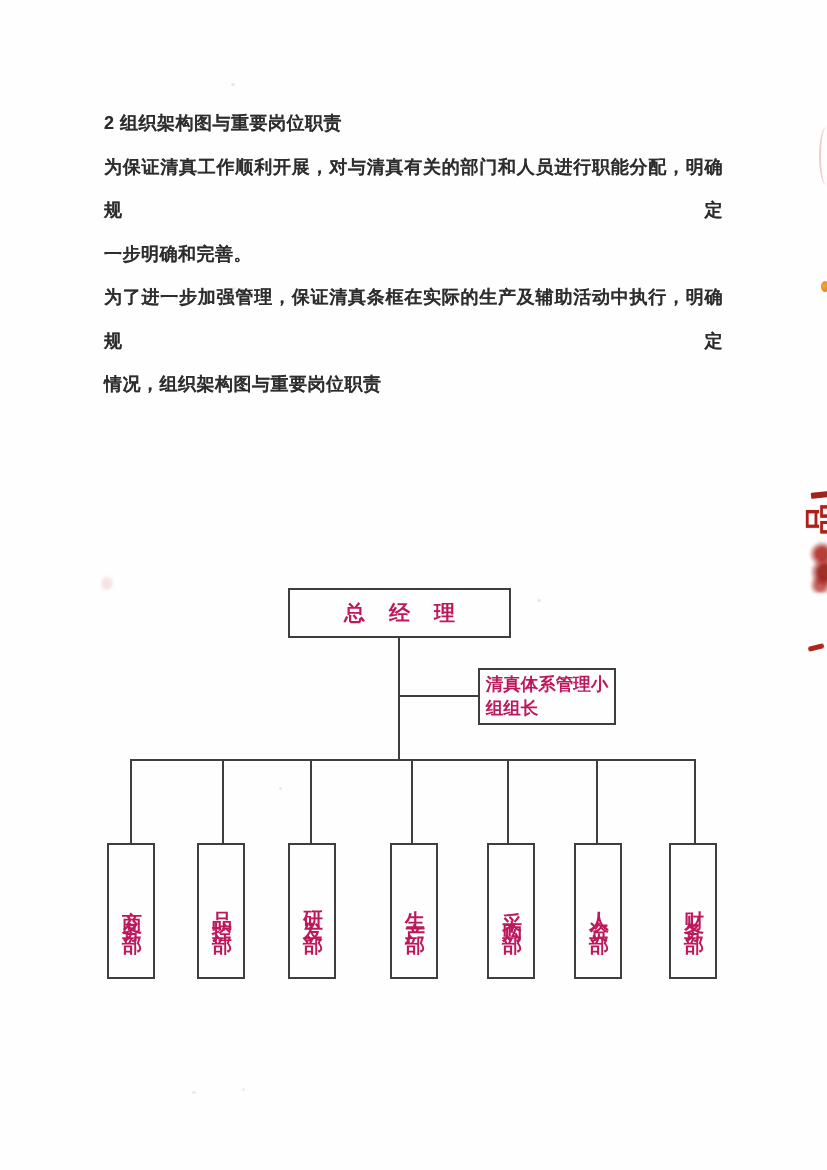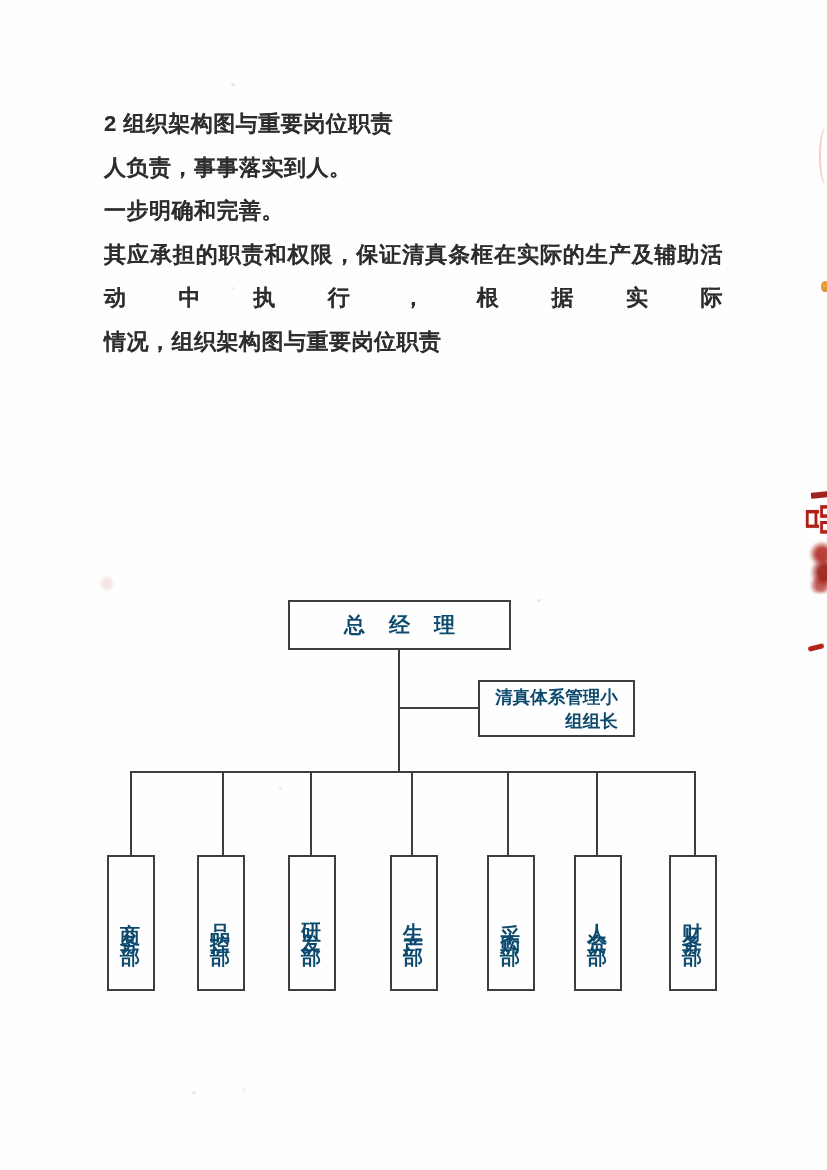--- a/index.html
+++ b/index.html
@@ -14,51 +14,51 @@
     width:827px;height:1170px;
     background:#fefefe;
     overflow:hidden;
   }
 
   
   .doc-text{
     position:absolute;
     left:104px;top:102px;width:619px;
     color:#2d2d2d;
-    font-size:22px;
+    font-size:18px;
     line-height:43.5px;
     font-weight:600;
     letter-spacing:0.5px;
     text-shadow:0 0 0.6px rgba(40,40,40,0.55);
   }
   .text-line{white-space:nowrap;}
   .text-line.justify{
     white-space:normal;
     text-align:justify;
     text-align-last:justify;
   }
 
   
-  .chart{position:absolute;inset:0;font-family:Liberation Sans, sans-serif;color:#0c4a6e;margin-top:12px;}
+  .chart{position:absolute;inset:0;font-family:Liberation Mono, monospace;color:#be185d;}
   .cbox{
     position:absolute;
     border:2px solid #3e3e3e;
     background:#fefefe;
     display:flex;align-items:center;justify-content:center;
     box-sizing:border-box;
   }
   .root-box{
     left:288px;top:588px;width:223px;height:50px;
     font-size:21px;font-weight:600;
     letter-spacing:24px;text-indent:24px;
   }
   .leader-box{
-    left:478px;top:668px;width:157px;height:57px;
+    left:478px;top:668px;width:138px;height:57px;
     font-size:17.5px;font-weight:600;
-    line-height:24px;text-align:right;
+    line-height:24px;text-align:left;
     white-space:pre-line;
   }
   .dept-box{
     top:843px;width:48px;height:136px;
   }
   .dept-label{
     writing-mode:vertical-rl;
     text-orientation:upright;
     font-size:20px;font-weight:600;
     letter-spacing:11px;
@@ -112,23 +112,23 @@
   .speck.g6{left:242px;top:1088px;width:3px;height:3px;background:rgba(120,120,120,0.13);}
   .speck.p1{left:101px;top:577px;width:12px;height:13px;background:rgba(228,160,160,0.28);filter:blur(1.5px);}
 </style>
 </head>
 <body>
 
 <div class="page">
 
   <div class="doc-text">
       <div class="text-line">2 组织架构图与重要岗位职责</div>
-      <div class="text-line">人负责，事事落实到人。</div>
+      <div class="text-line justify">为保证清真工作顺利开展，对与清真有关的部门和人员进行职能分配，明确规定</div>
       <div class="text-line">一步明确和完善。</div>
-      <div class="text-line justify">其应承担的职责和权限，保证清真条框在实际的生产及辅助活动中执行，根据实际</div>
+      <div class="text-line justify">为了进一步加强管理，保证清真条框在实际的生产及辅助活动中执行，明确规定</div>
       <div class="text-line">情况，组织架构图与重要岗位职责</div>
     </div>
 
   <div class="chart">
 
     <div class="cbox root-box">
       <span>总经理</span>
     </div>
 
     <div class="cline" style="left:398px;top:637px;width:2px;height:124px;"></div>

